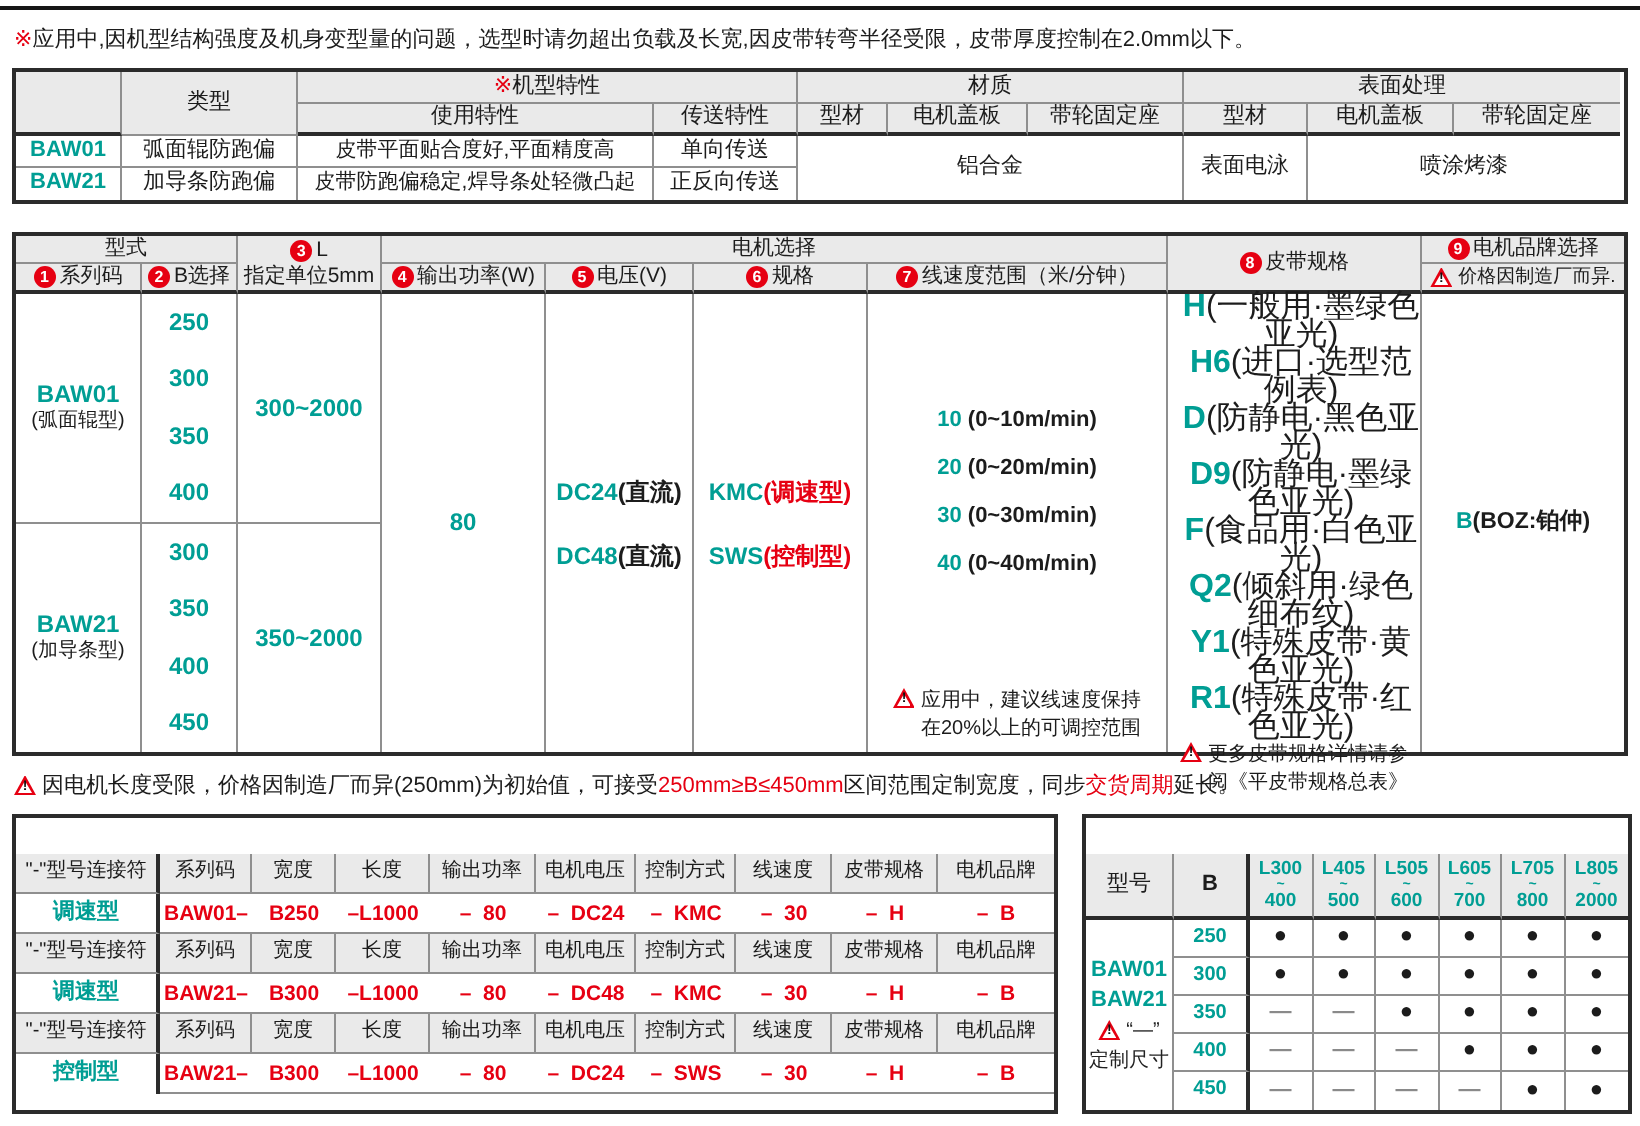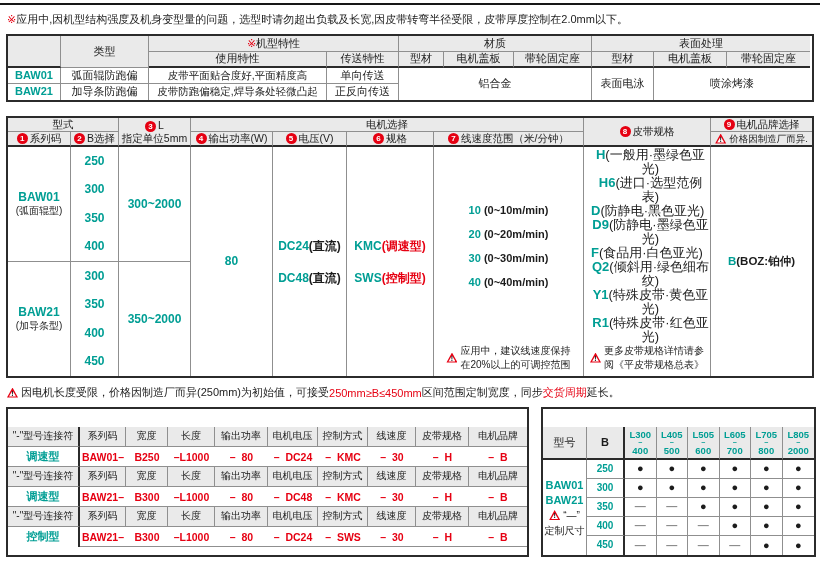--- a/index.html
+++ b/index.html
@@ -33,22 +33,22 @@
   .brk{border-right:2px solid #2b2b2b;}
   
   .t1{grid-template-columns:53px 88px 178px 72px 45px 70px 78px 62px 73px 83px;
       grid-template-rows:16px 16px 16px 16px;margin-bottom:14px;}
   
   .t2{grid-template-columns:63px 48px 72px 82px 74px 87px 150px 127px 101px;
       grid-template-rows:14px 15px 115px 114px;font-size:10.5px;}
   .bvals{justify-content:space-around;font-size:12px;}
   .cellcol{display:flex;flex-direction:column;height:100%;width:100%;}
   .mid{flex:1;display:flex;flex-direction:column;align-items:center;justify-content:center;}
-  .cellnote{padding:0 2px 5px 2px;font-size:10px;display:flex;align-items:center;justify-content:center;line-height:1.35;}
-  .belt-list{align-items:flex-start;padding-left:7px;font-size:13px;line-height:14px;}
+  .cellnote{padding:0 2px 5px 2px;font-size:10px;display:flex;align-items:flex-start;justify-content:center;line-height:1.35;}
+  .belt-list{align-items:flex-start;padding-left:7px;font-size:16px;line-height:14px;}
   .speed-line{font-weight:bold;line-height:24px;font-size:11px;}
   .volt-line{font-weight:bold;font-size:12px;line-height:14px;}
   
   .bottom{display:flex;gap:12px;margin-top:7px;}
   .ext{grid-template-columns:72px 46px 42px 47px 53px 50px 50px 48px 53px 58px;
        grid-template-rows:18px 20px 20px 20px 20px 20px 20px;font-size:10px;}
   .title-cell{letter-spacing:3px;font-weight:bold;font-size:11.5px;margin-top:25px;}
   .vstrip{display:grid;grid-template-columns:46px 42px 47px 53px 50px 50px 48px 53px 58px;
           border-bottom:1px solid #8f8f8f;}
   .vstrip .vc{display:flex;align-items:center;justify-content:center;color:#e60012;font-weight:bold;

